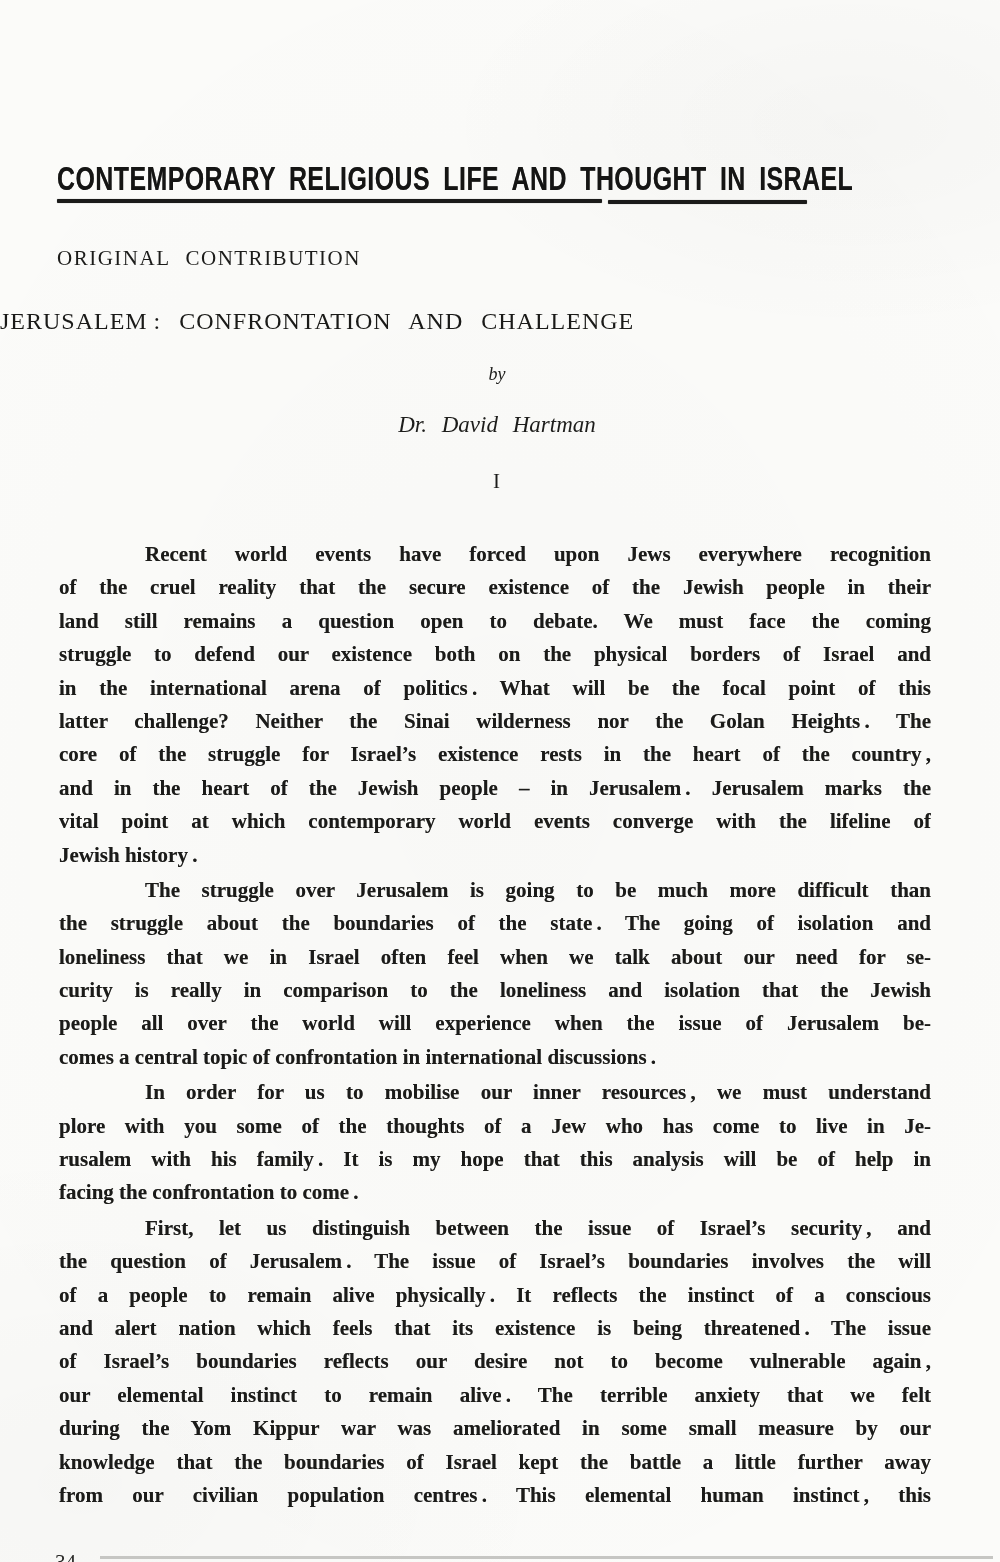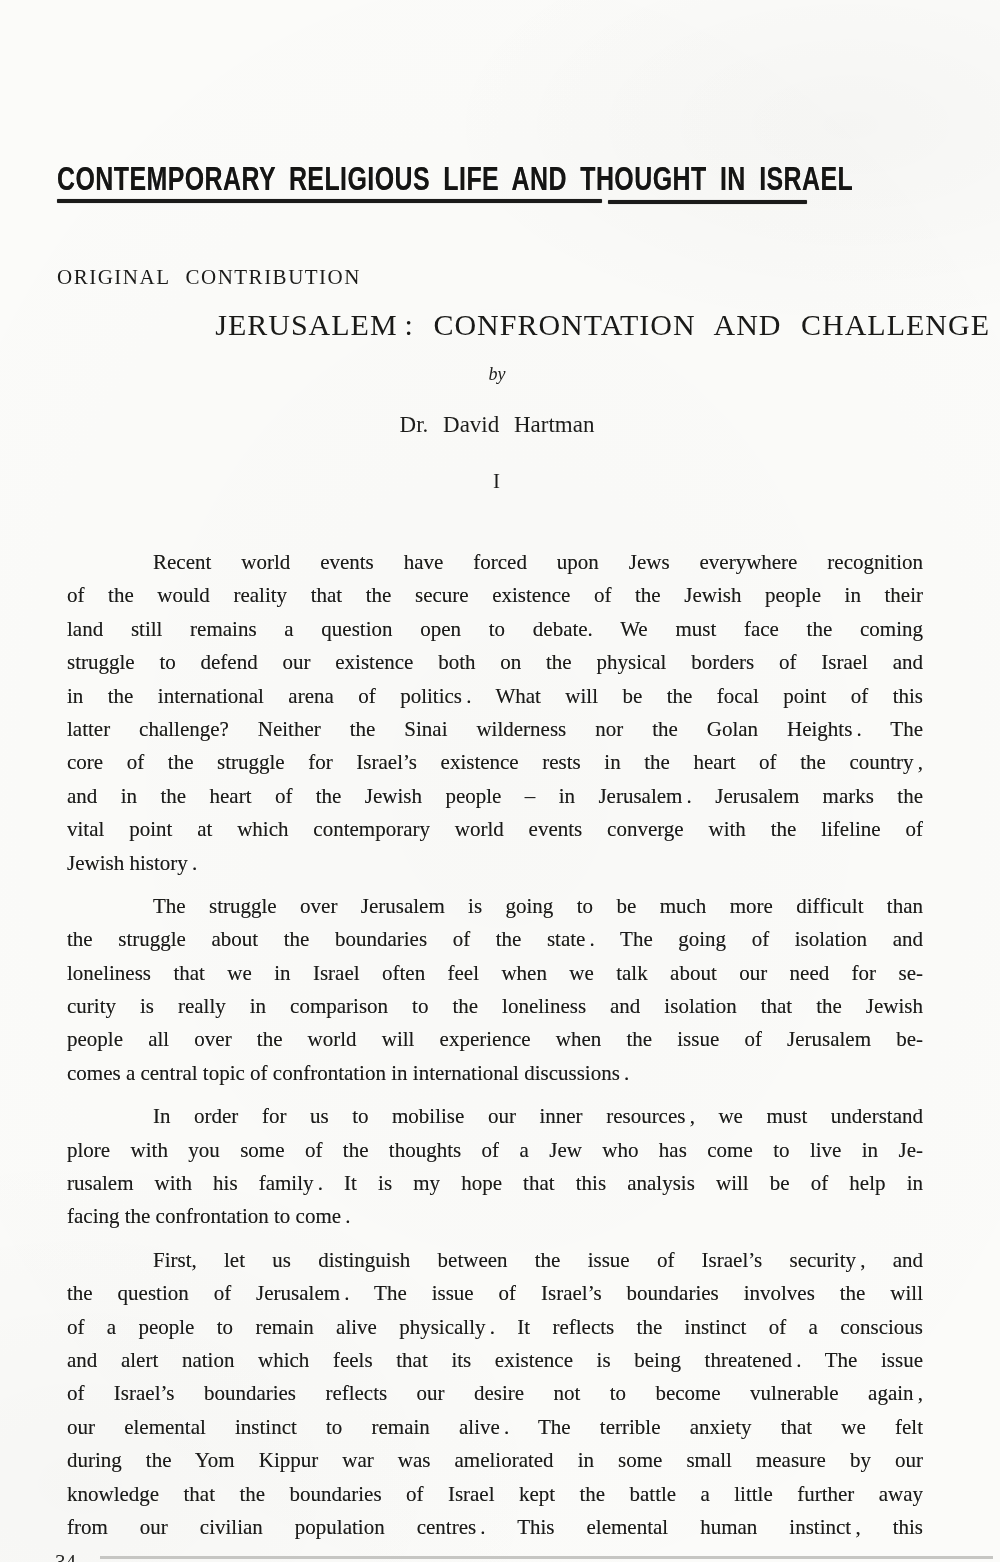--- a/index.html
+++ b/index.html
@@ -31,55 +31,55 @@
   }
   .rule { position:absolute; background:#1b1b1a; border-radius:1px; }
   .rule-a { left:57px; top:199px; width:545px; height:4px; box-shadow:0 0 1px rgba(0,0,0,0.5); }
   .rule-b { left:608px; top:200px; width:199px; height:4px; box-shadow:0 0 1px rgba(0,0,0,0.5); }
   .contribution-label {
     position:absolute; left:57px; top:246px;
     font-size:21px;
     letter-spacing:1.5px;
     word-spacing:9px;
     color:#1c1c1a;
-    margin-top:19px;
   }
   .article-title {
     position:absolute; left:0; right:10px; top:308px;
-    text-align:right;
-    font-size:30px;
+    text-align:left;
+    font-size:24px;
     letter-spacing:1px;
     word-spacing:11px;
     color:#1a1a18;
   }
   .byline {
     position:absolute; left:0; right:6px; top:364px;
     text-align:center;
     font-style:italic;
     font-size:18px;
   }
   .author {
     position:absolute; left:0; right:6px; top:412px;
     text-align:center;
     font-size:23px;
     word-spacing:9px;
+    font-style:italic;
   }
   .numeral {
     position:absolute; left:0; right:6px; top:469px;
     text-align:center;
     font-size:21px;
     letter-spacing:1px;
   }
   .article-body {
     position:absolute; left:57px; top:536px; width:876px;
     font-size:21px;
     color:#1b1b19;
     text-shadow:0 0 0.5px rgba(0,0,0,0.4);
   }
-  .paragraph { margin:10px; }
+  .paragraph { margin:2px;font-weight:bold; }
   .line {
     height:33.4px;
     line-height:33.4px;
     text-align:justify;
     text-align-last:justify;
     overflow:hidden;
   }
   .line.indent { text-indent:86px; }
   .line.para-end { text-align-last:left; }
   .page-number {
@@ -108,21 +108,21 @@
 
   <div class="byline">by</div>
 
   <div class="author">Dr. David Hartman</div>
 
   <div class="numeral">I</div>
 
   <div class="article-body">
       <div class="paragraph">
         <div class="line indent">Recent world events have forced upon Jews everywhere recognition</div>
-        <div class="line">of the would reality that the secure existence of the Jewish people in their</div>
+        <div class="line">of the cruel reality that the secure existence of the Jewish people in their</div>
         <div class="line">land still remains a question open to debate. We must face the coming</div>
         <div class="line">struggle to defend our existence both on the physical borders of Israel and</div>
         <div class="line">in the international arena of politics . What will be the focal point of this</div>
         <div class="line">latter challenge? Neither the Sinai wilderness nor the Golan Heights . The</div>
         <div class="line">core of the struggle for Israel’s existence rests in the heart of the country ,</div>
         <div class="line">and in the heart of the Jewish people – in Jerusalem . Jerusalem marks the</div>
         <div class="line">vital point at which contemporary world events converge with the lifeline of</div>
         <div class="line para-end">Jewish history .</div>
       </div>
       <div class="paragraph">

